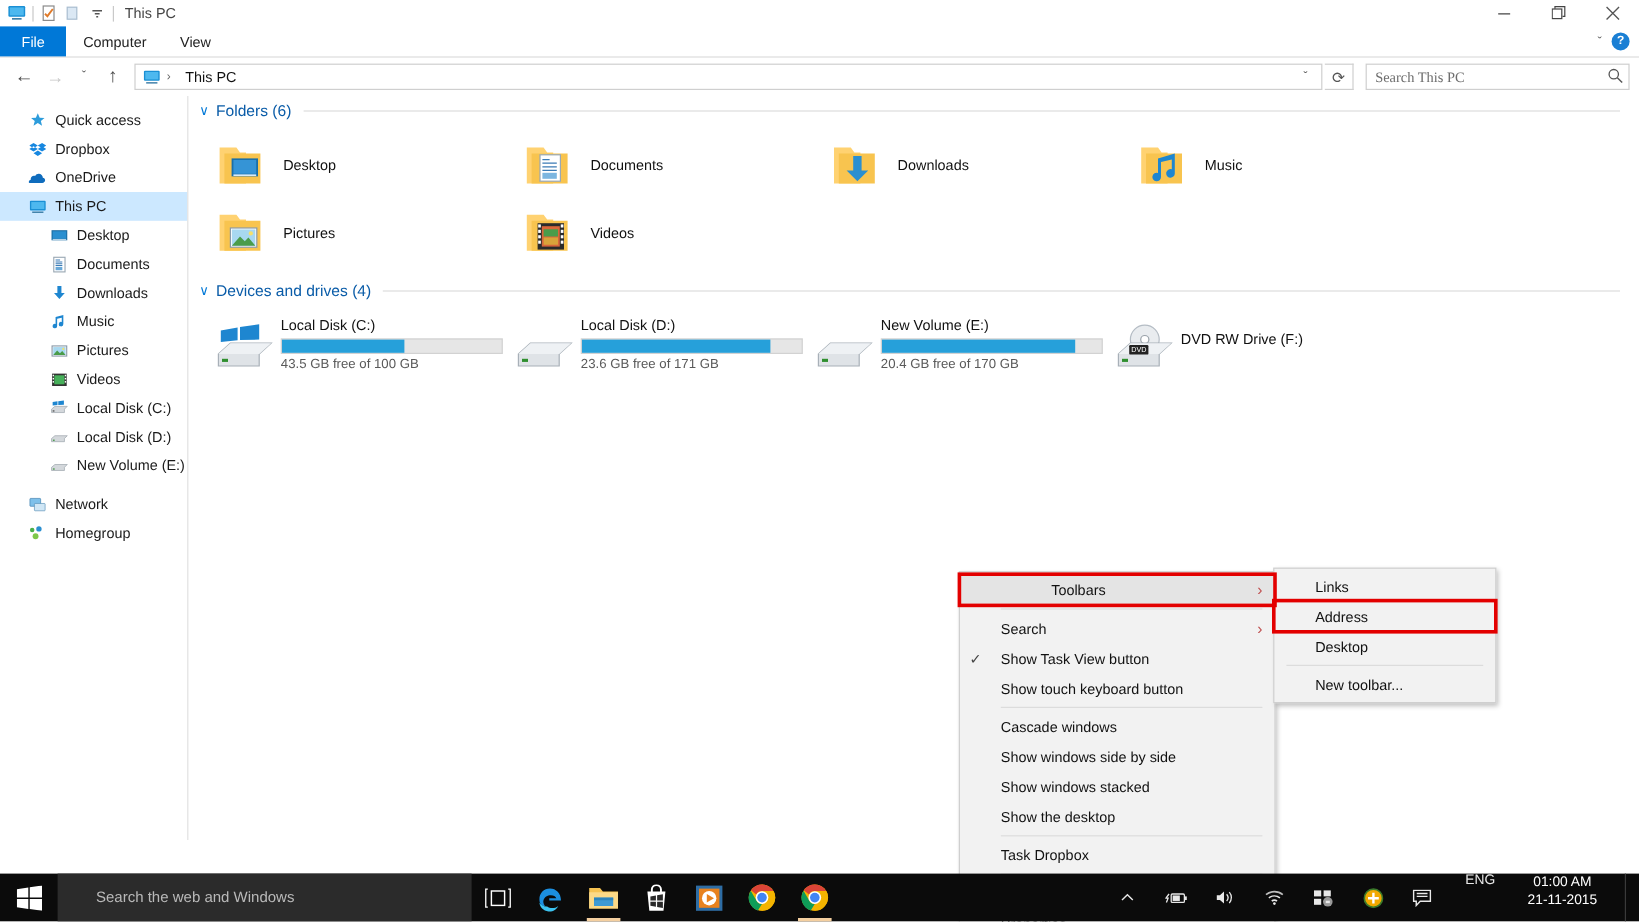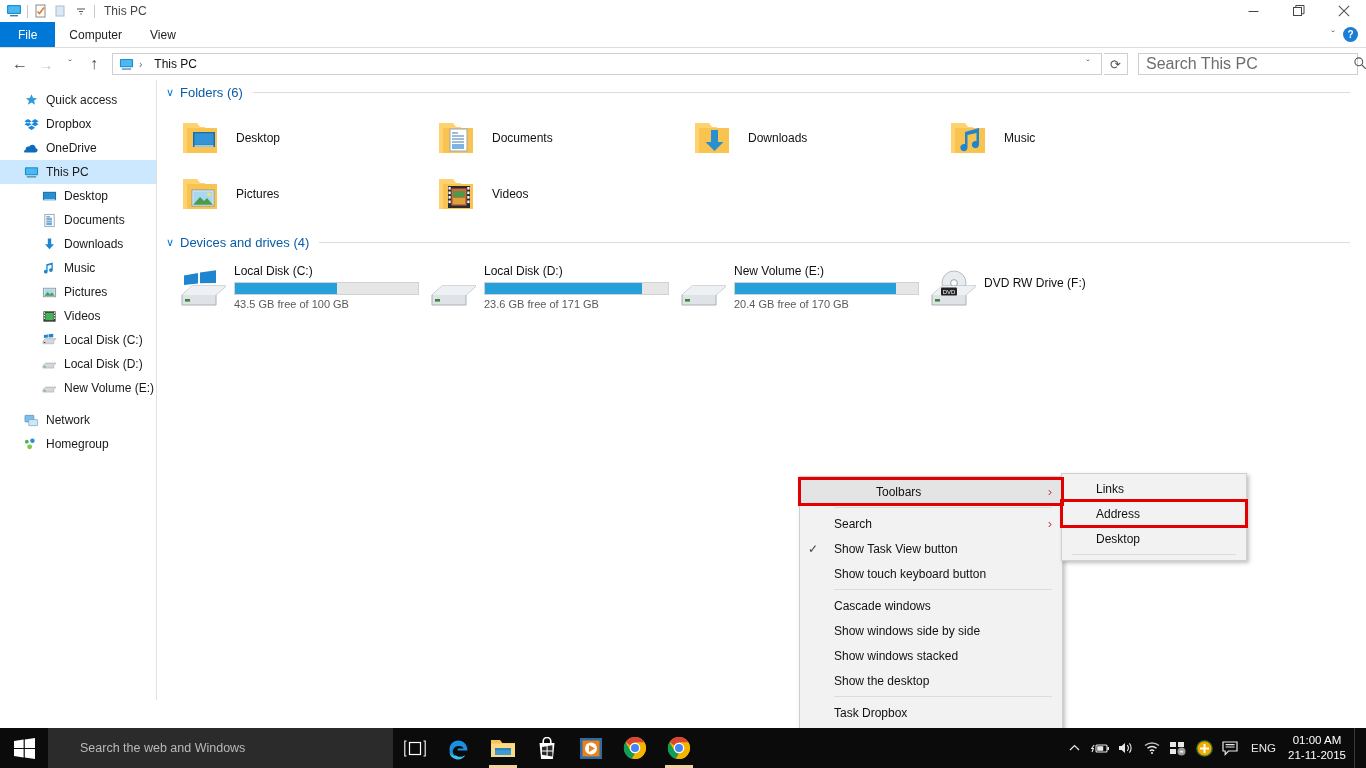--- a/index.html
+++ b/index.html
@@ -57,22 +57,22 @@
   .addr-sep { color:#666; font-size:10px; margin:0 5px; }
   .addr-drop { width:22px; height:20px; display:flex; align-items:center; justify-content:center;
                color:#555; font-size:10px; margin-left:auto; }
   .addr-refresh { width:24px; height:22px; border:1px solid #cfcfcf; border-left:none;
                   display:flex; align-items:center; justify-content:center; color:#555; font-size:13px; }
   .searchbox {
     width:220px; height:22px; border:1px solid #cfcfcf; background:#fff; margin-left:8px;
     display:flex; align-items:center; padding:0 4px 0 7px;
   }
   .searchbox input {
-    border:none; outline:none; flex:1; font-size:16px; color:#15803d;
-    font-family:Liberation Sans, sans-serif; background:transparent;
+    border:none; outline:none; flex:1; font-size:12px; color:#15803d;
+    font-family:Liberation Serif, serif; background:transparent;
   }
   .searchbox input::placeholder { color:#6d6d6d; }
 
   
   .navpane {
     position:absolute; top:80px; left:0; width:157px; height:620px;
     background:#fff; border-right:1px solid #e2e2e2; overflow:hidden;
   }
   .navitem { height:24px; display:flex; align-items:center; font-size:12px; color:#1a1a1a; }
   .navitem .ico { width:18px; height:18px; margin-right:6px; display:flex; align-items:center; justify-content:center; flex:0 0 18px; }
@@ -122,21 +122,21 @@
     background:#0b0b0b; display:flex; align-items:center;
   }
   .startbtn { width:48px; height:40px; display:flex; align-items:center; justify-content:center; }
   .searchtask {
     width:345px; height:40px; background:#2b2b2b; display:flex; align-items:center;
     padding-left:32px; color:#b9b9b9; font-size:12.5px;
   }
   .taskicons { display:flex; align-items:center; }
   .tbtn { width:44px; height:40px; display:flex; align-items:center; justify-content:center; position:relative; }
   .tbtn.open::after { content:""; position:absolute; bottom:0; left:8px; right:8px; height:3px; background:#f4cfa0; }
-  .tray { margin-left:auto; display:flex; align-items:center; padding-right:6px; gap:0px; }
+  .tray { margin-left:auto; display:flex; align-items:flex-start; padding-right:6px; gap:15px; }
   .trayico { width:26px; height:40px; display:flex; align-items:center; justify-content:center; color:#e8e8e8; }
   .traylang { color:#e8e8e8; font-size:11.5px; padding:0 8px; }
   .trayclock { color:#fff; font-size:11.5px; text-align:center; line-height:15px; padding:0 8px 0 4px; }
   .showdesk { width:6px; height:40px; border-left:1px solid #3a3a3a; }
 
   
   .ctxmenu {
     position:absolute; background:#f2f2f2; border:1px solid #cfcfcf;
     box-shadow:2px 2px 4px rgba(0,0,0,0.25); font-size:12px; color:#111; padding:2px 0;
   }
@@ -660,20 +660,23 @@
   <div class="ctxitem sub">
     <span class="ctxlabel">Links</span>
   </div>
   <div class="ctxitem sub redbox">
     <span class="ctxlabel">Address</span>
   </div>
   <div class="ctxitem sub">
     <span class="ctxlabel">Desktop</span>
   </div>
   <div class="ctxsep sub"></div>
+  <div class="ctxitem sub">
+    <span class="ctxlabel">New toolbar...</span>
+  </div>
 </div>
 
 <div class="taskbar">
   <div class="startbtn">
     <svg width="21" height="21" viewBox="0 0 21 21">
         <path d="M0 3 L9.6 1.6 L9.6 9.9 L0 9.9z M10.8 1.4 L21 0 L21 9.9 L10.8 9.9z M0 11.1 L9.6 11.1 L9.6 19.4 L0 18z M10.8 11.1 L21 11.1 L21 21 L10.8 19.6z" fill="#fff"></path>
       </svg>
   </div>
   <div class="searchtask">
     <span>Search the web and Windows</span>

